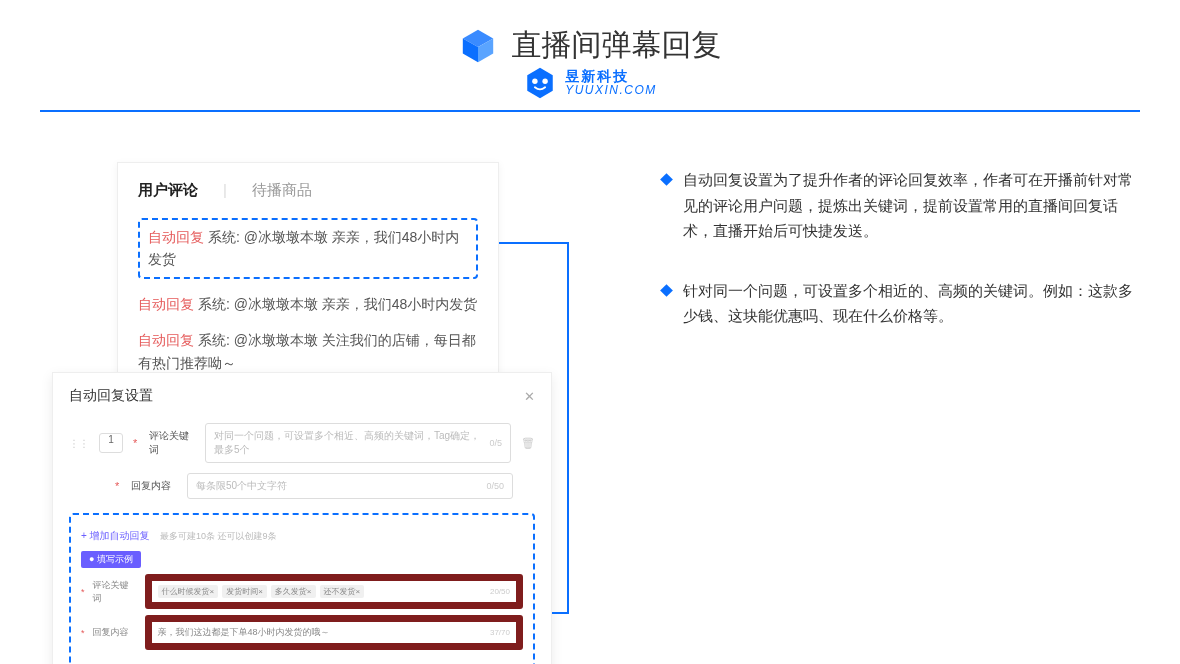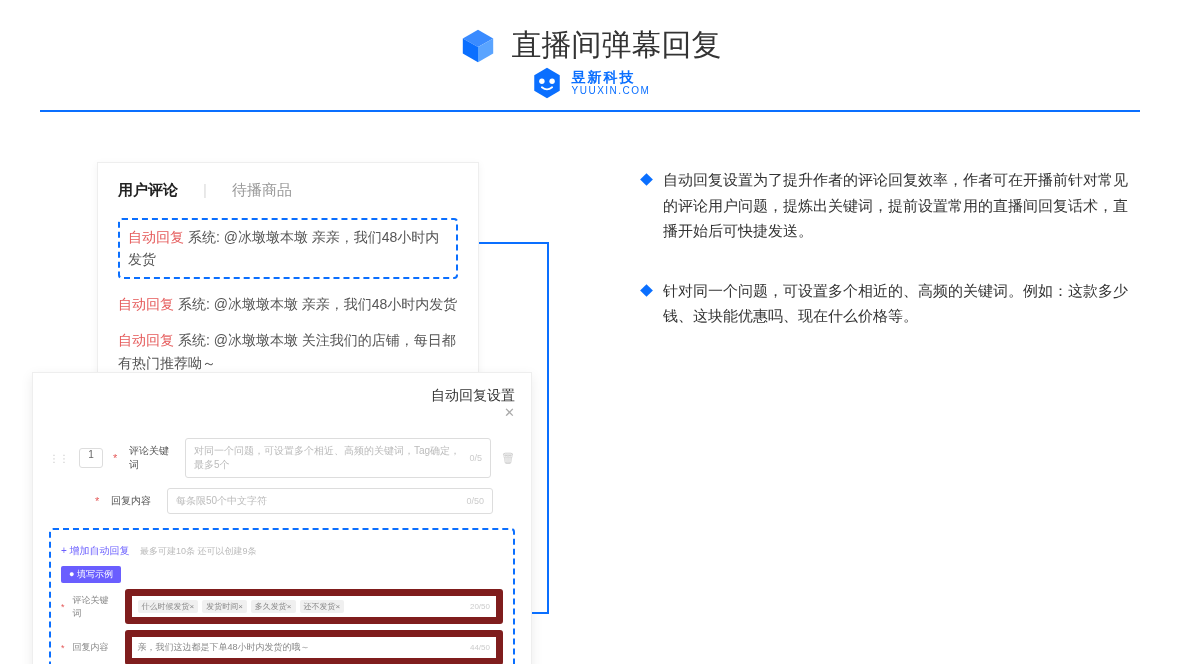--- a/index.html
+++ b/index.html
@@ -40,29 +40,29 @@
   .logo-hex {
     width: 34px;
     height: 34px;
   }
   .logo-text {
     display: flex;
     flex-direction: column;
     line-height: 1.1;
   }
   .logo-cn { color: #0a6fff; font-size: 14px; font-weight: bold; letter-spacing: 2px; }
-  .logo-en { color: #0a6fff; font-size: 10px; letter-spacing: 1.5px; }
+  .logo-en { color: #0a6fff; font-size: 12px; letter-spacing: 1.5px; font-style: italic; }
   .divider {
     margin: 0 40px;
     border: none;
     border-top: 2px solid #0a6fff;
   }
   .content {
     display: flex;
-    padding: 50px 40px 20px 32px;
+    padding: 50px 40px 20px 52px;
     gap: 70px;
   }
   .left-col {
     position: relative;
     width: 500px;
     height: 470px;
   }
   .card-comments {
     position: absolute;
     top: 0;
@@ -102,25 +102,24 @@
     left: 0;
     width: 500px;
     background: #fff;
     border: 1px solid #eee;
     box-shadow: 0 4px 12px rgba(0,0,0,0.08);
     padding: 14px 16px 16px 16px;
   }
   .settings-hdr {
     display: flex;
     justify-content: space-between;
-    align-items: flex-end;
+    align-items: center;
     font-size: 14px;
     color: #333;
     margin-bottom: 18px;
-    flex-direction: column;
   }
   .close-x { color: #aaa; font-size: 13px; }
   .form-row {
     display: flex;
     align-items: center;
     gap: 10px;
     margin-bottom: 10px;
     font-size: 11px;
   }
   .drag-handle { color: #ccc; flex: 0 0 8px; font-size: 10px; }
@@ -315,21 +314,21 @@
             <span class="tagx">多久发货×</span>
             <span class="tagx">还不发货×</span>
             <span class="ex-cnt">20/50</span>
           </div>
         </div>
         <div class="ex-row">
           <span class="ex-req">*</span>
           <span class="ex-lbl">回复内容</span>
           <div class="ex-field">
             <span>亲，我们这边都是下单48小时内发货的哦～</span>
-            <span class="ex-cnt">44/50</span>
+            <span class="ex-cnt">37/70</span>
           </div>
         </div>
       </div>
       <span class="cnt-tail">/50</span>
     </div>
 
     <div class="connector conn1-h"></div>
     <div class="connector conn1-v"></div>
     <div class="connector conn1-h2"></div>
   </div>

